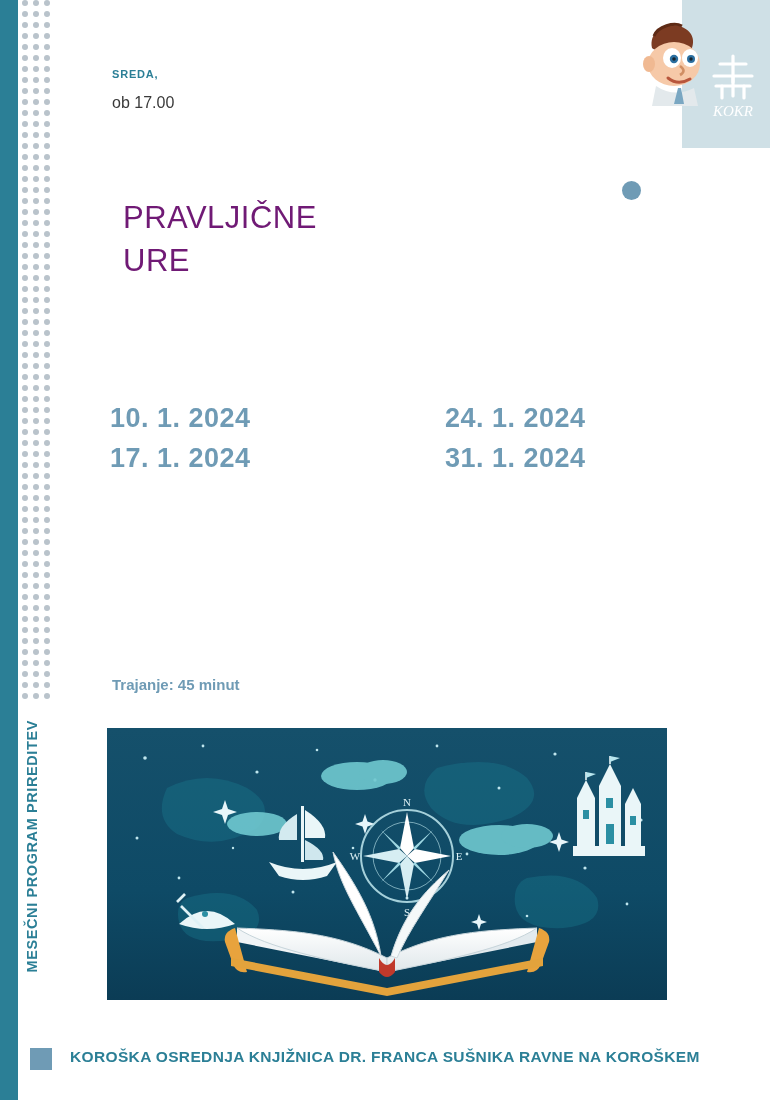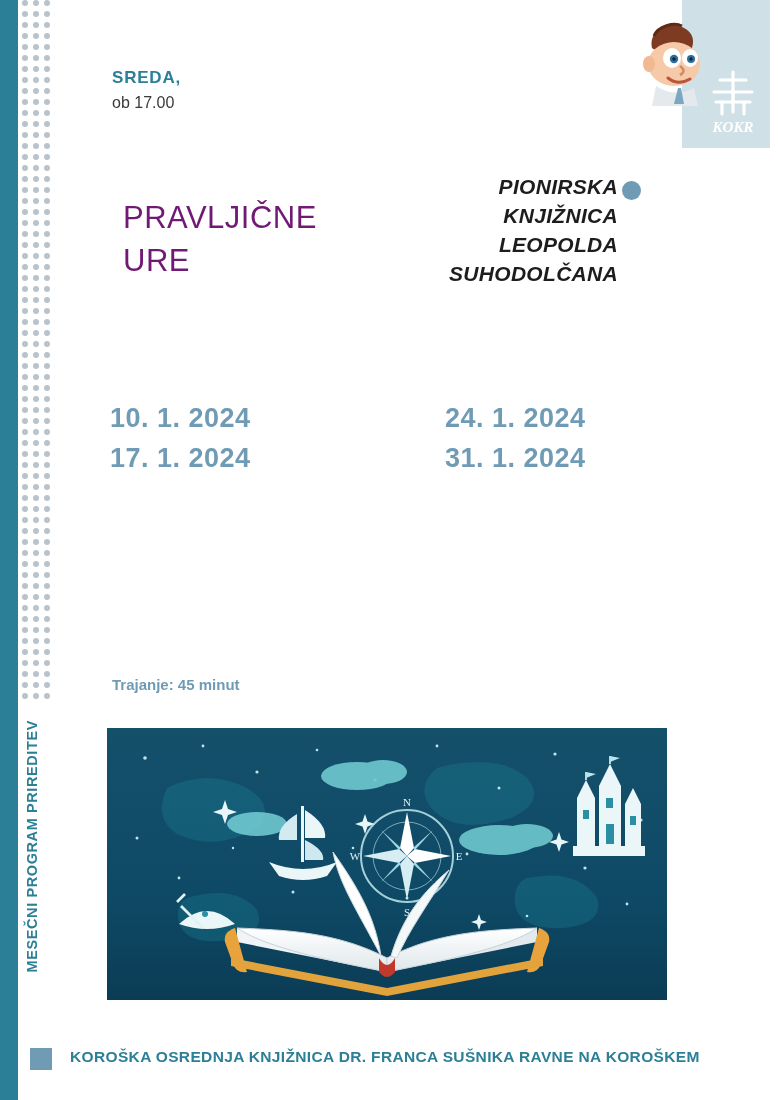--- a/index.html
+++ b/index.html
@@ -98,41 +98,40 @@
     position: absolute;
     right: 8px;
     top: 0;
     width: 88px;
     height: 148px;
     background: #cfe0e6;
   }
   .logo-mark {
     position: absolute;
     right: 14px;
-    top: 68px;
+    top: 52px;
     width: 62px;
     height: 70px;
     color: #0369a1;
-    font-weight: bold;
   }
   .mascot {
     position: absolute;
     right: 60px;
     top: 18px;
     width: 86px;
     height: 90px;
   }
 
   
   .day {
     position: absolute;
     left: 112px;
     top: 68px;
     color: #2b7f96;
-    font-size: 17px;
+    font-size: 11px;
     font-weight: bold;
     letter-spacing: 0.8px;
   }
   .time {
     position: absolute;
     left: 112px;
     top: 94px;
     color: #3a3a3a;
     font-size: 16px;
   }
@@ -366,26 +365,20 @@
   </div>
 
   <div class="day">SREDA,</div>
   <div class="time">ob 17.00</div>
 
   <div class="event-title">
     <div>PRAVLJIČNE</div>
     <div>URE</div>
   </div>
 
-  <div class="venue">
-    <div>PIONIRSKA</div>
-    <div>KNJIŽNICA</div>
-    <div>LEOPOLDA</div>
-    <div>SUHODOLČANA</div>
-  </div>
   <div class="venue-dot"></div>
 
   <div class="dates">
     <div class="dates-col left">
       <div>10. 1. 2024</div>
       <div>17. 1. 2024</div>
     </div><div class="dates-col right">
       <div>24. 1. 2024</div>
       <div>31. 1. 2024</div>
     </div>

